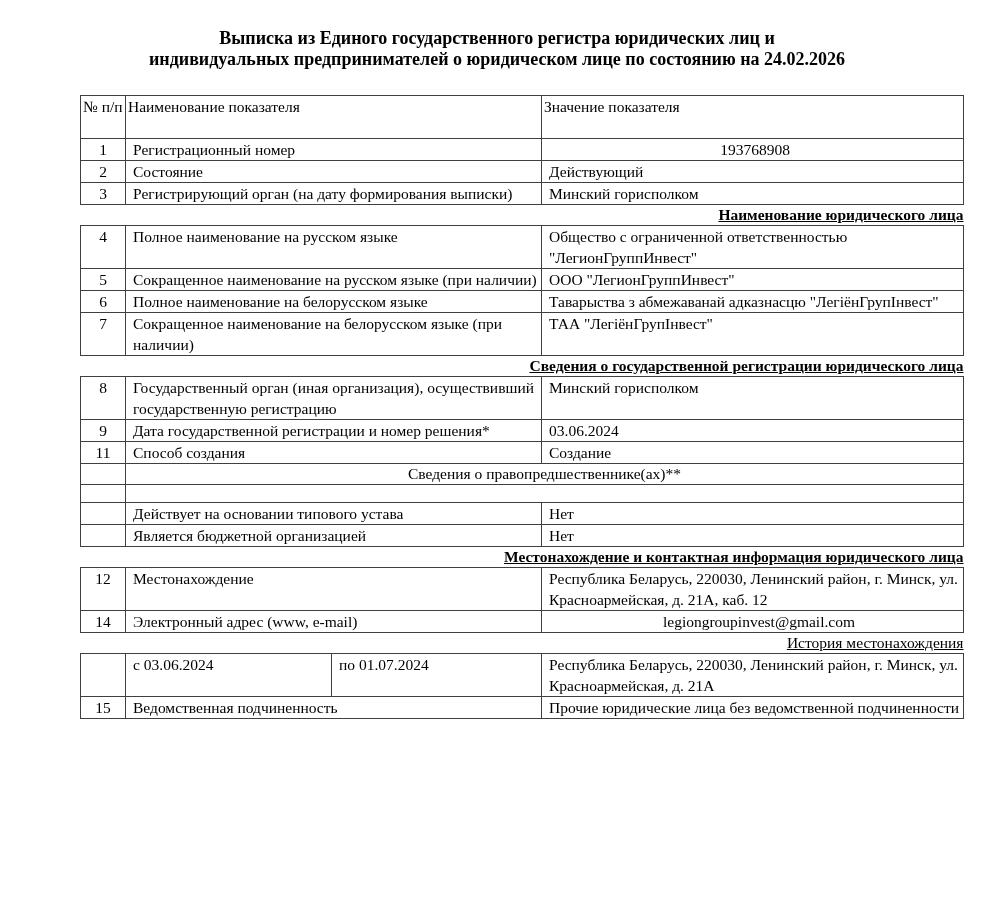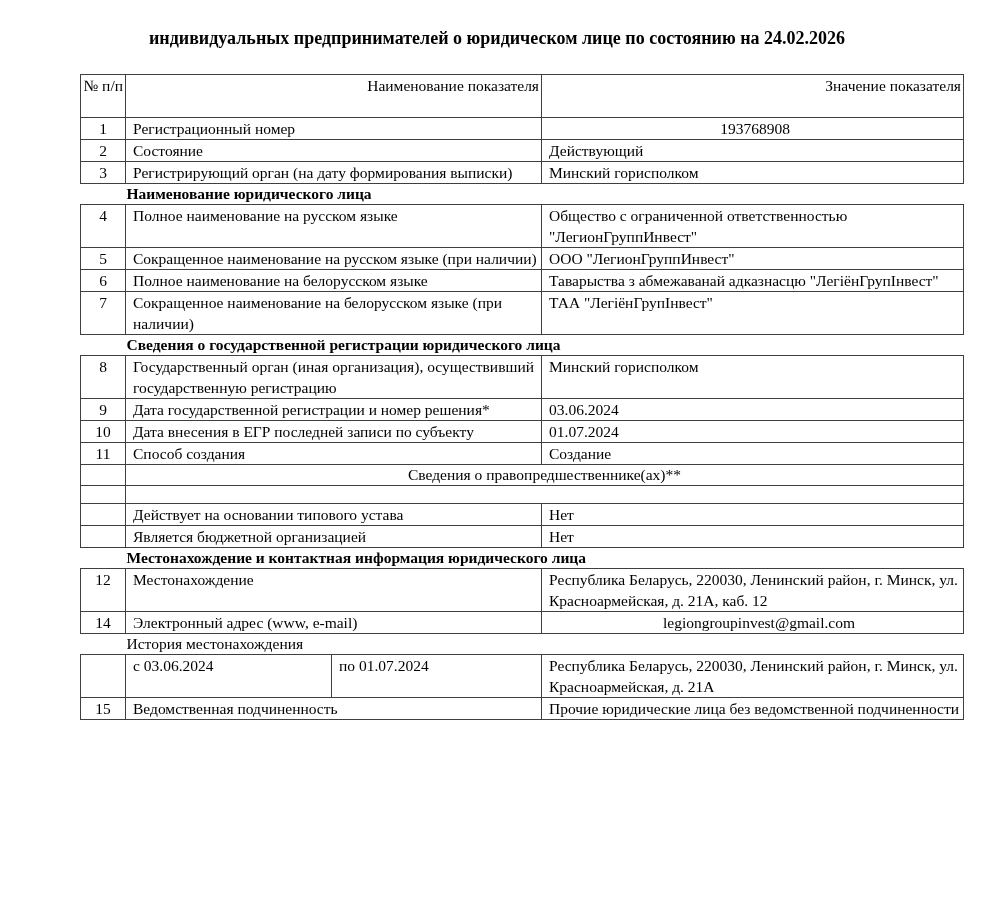--- a/index.html
+++ b/index.html
@@ -21,38 +21,39 @@
   col.c-name-a{width:206px;}
   col.c-name-b{width:210px;}
   col.c-val{width:422px;}
   td{
     border:1px solid #3f3f3f;
     font-size:15.5px;line-height:21px;vertical-align:top;
     padding:0 2px 0 7px;
     word-wrap:break-word;
   }
   td.num{text-align:center;padding:0 2px;}
-  tr.hdr td{text-align:right;height:42px;padding:0 2px;}
+  tr.hdr td{text-align:left;height:42px;padding:0 2px;}
   .center{text-align:center;}
   .bold{font-weight:normal;}
   .indent{padding-left:15px;text-align:center;}
   tr.section td{
     border-left:none;border-right:none;
-    text-align:left;line-height:20px;padding:0 0 0 46px;
+    text-align:right;line-height:20px;padding:0 0 0 46px;text-decoration:underline;
   }
   tr.section.sb td{font-weight:bold;}
   tr.section-merged td{line-height:20px;}
   td.merged-heading{text-align:center;padding:0 2px;}
   tr.empty-row td{height:17px;line-height:17px;}
 </style>
 </head>
 <body>
 
 <div class="page">
   <div class="doc-title">
+    <div>Выписка из Единого государственного регистра юридических лиц и</div>
     <div>индивидуальных предпринимателей о юридическом лице по состоянию на 24.02.2026</div>
   </div>
 
   <table class="reg">
     <colgroup>
       <col class="c-num">
         <col class="c-name-a">
         <col class="c-name-b">
         <col class="c-val">
     </colgroup>
@@ -107,25 +108,20 @@
           <td class="num">8</td>
           <td colspan="2">Государственный орган (иная организация), осуществивший государственную регистрацию</td>
           <td>Минский горисполком</td>
         </tr>
         <tr>
           <td class="num">9</td>
           <td colspan="2">Дата государственной регистрации и номер решения*</td>
           <td>03.06.2024</td>
         </tr>
         <tr>
-          <td class="num">10</td>
-          <td colspan="2">Дата внесения в ЕГР последней записи по субъекту</td>
-          <td>01.07.2024</td>
-        </tr>
-        <tr>
           <td class="num">11</td>
           <td colspan="2">Способ создания</td>
           <td>Создание</td>
         </tr>
         <tr class="section-merged">
           <td class="num"></td>
           <td class="merged-heading" colspan="3">Сведения о правопредшественнике(ах)**</td>
         </tr>
         <tr class="empty-row">
           <td class="num"></td>

